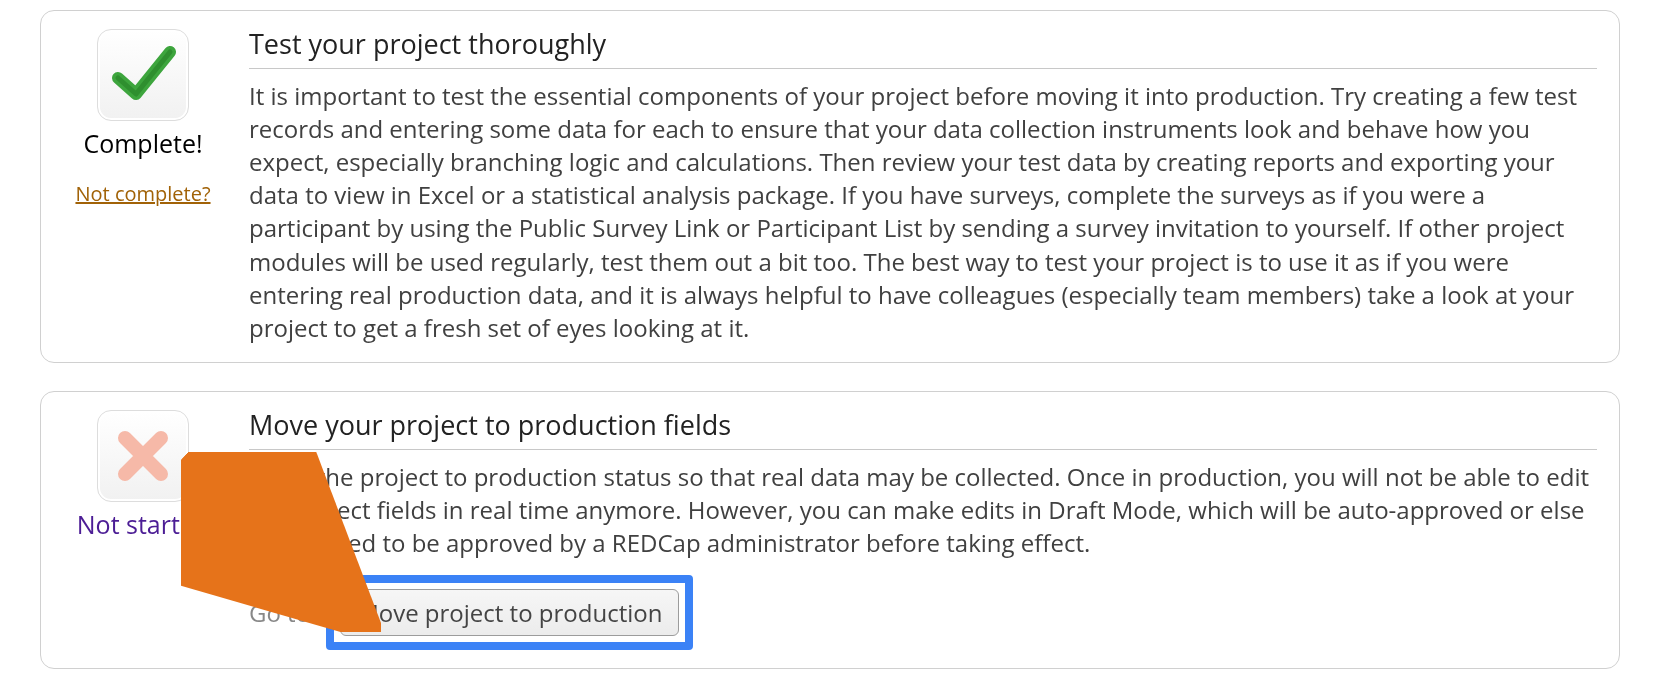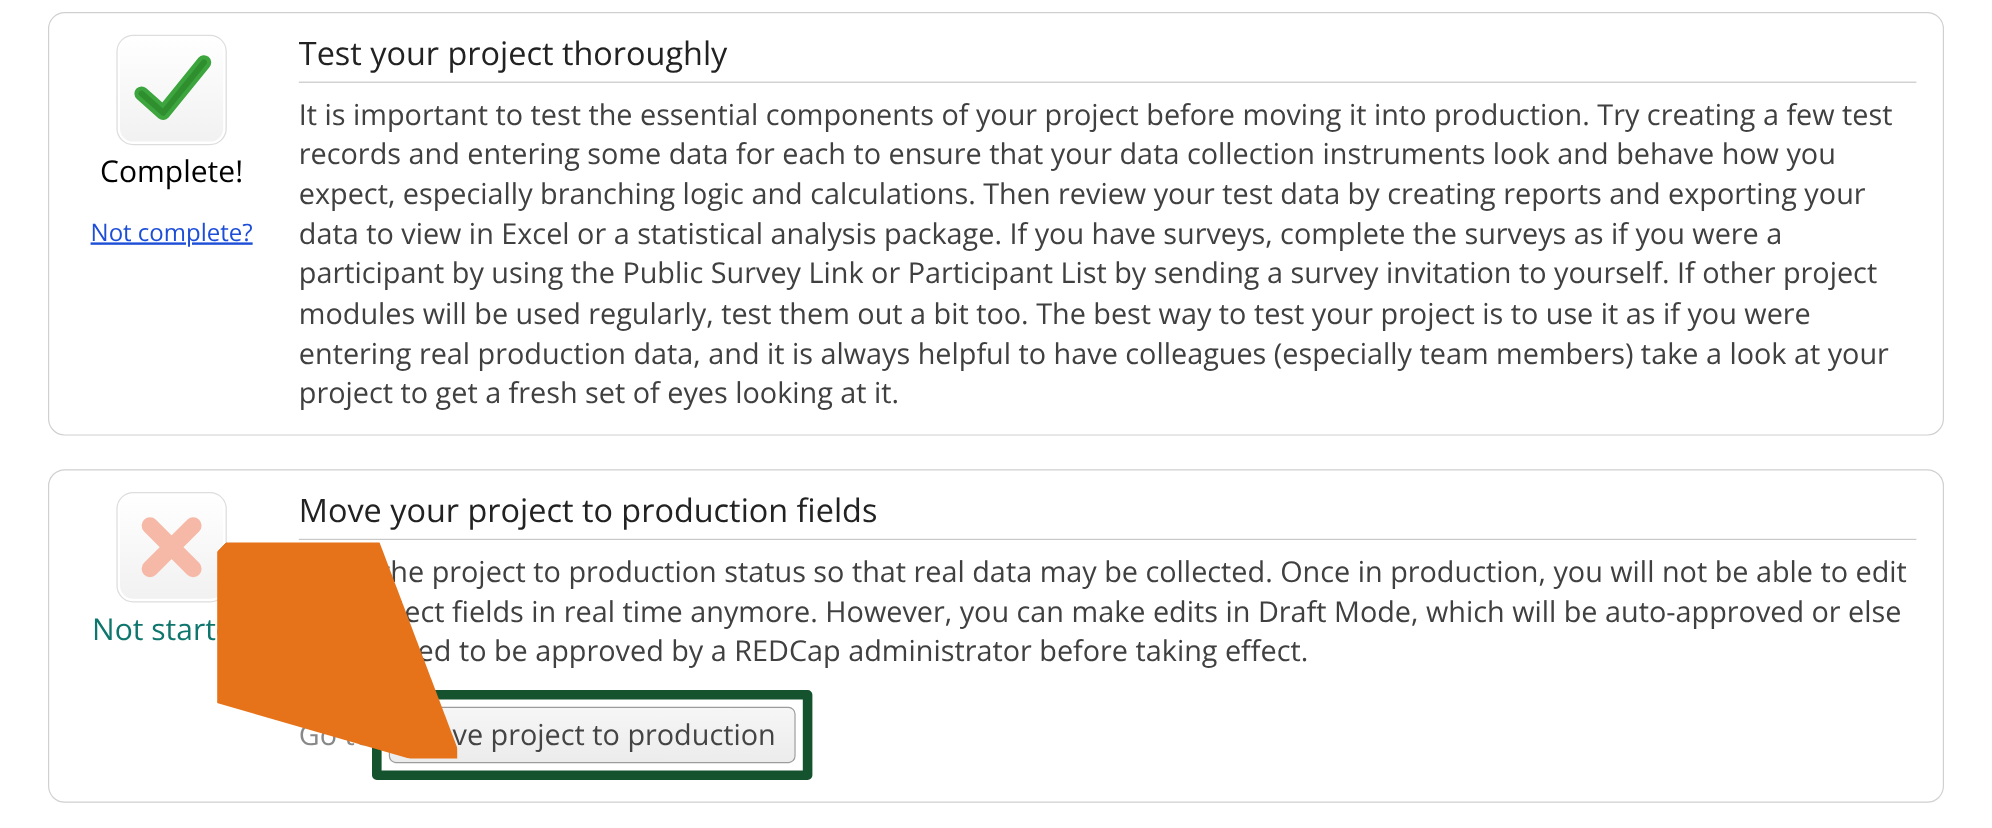--- a/index.html
+++ b/index.html
@@ -44,26 +44,26 @@
     box-shadow: inset 0 0 0 2px #fff;
   }
 
   .status-text {
     margin-top: 8px;
     font-size: 25px;
     text-align: center;
     line-height: 1.15;
   }
   .status-complete { color: #000000; }
-  .status-not-started { color: #0f766e; }
+  .status-not-started { color: #4c1d95; }
 
   .status-link {
     margin-top: 22px;
     font-size: 20px;
-    color: #1d4ed8;
+    color: #a16207;
     text-decoration: underline;
     cursor: pointer;
   }
 
   .content-col {
     flex: 1 1 auto;
     min-width: 0;
   }
 
   .step-title {
@@ -78,33 +78,33 @@
   .step-body {
     font-size: 24px;
     line-height: 1.38;
     color: #404040;
   }
 
   .goto-row {
     margin-top: 16px;
     display: flex;
     align-items: center;
-    gap: 0;
+    gap: 16px;
     position: relative;
   }
 
   .goto-label {
     color: #888;
     font-size: 24px;
   }
 
   .btn-wrap {
     display: inline-flex;
     padding: 6px;
-    border: 8px solid #14532d;
+    border: 8px solid #3b82f6;
     border-radius: 4px;
   }
 
   button.move-btn {
     font-family: inherit;
     font-size: 24px;
     color: #444;
     background: linear-gradient(#f6f6f6, #ececec);
     border: 1px solid #9c9c9c;
     border-radius: 6px;

